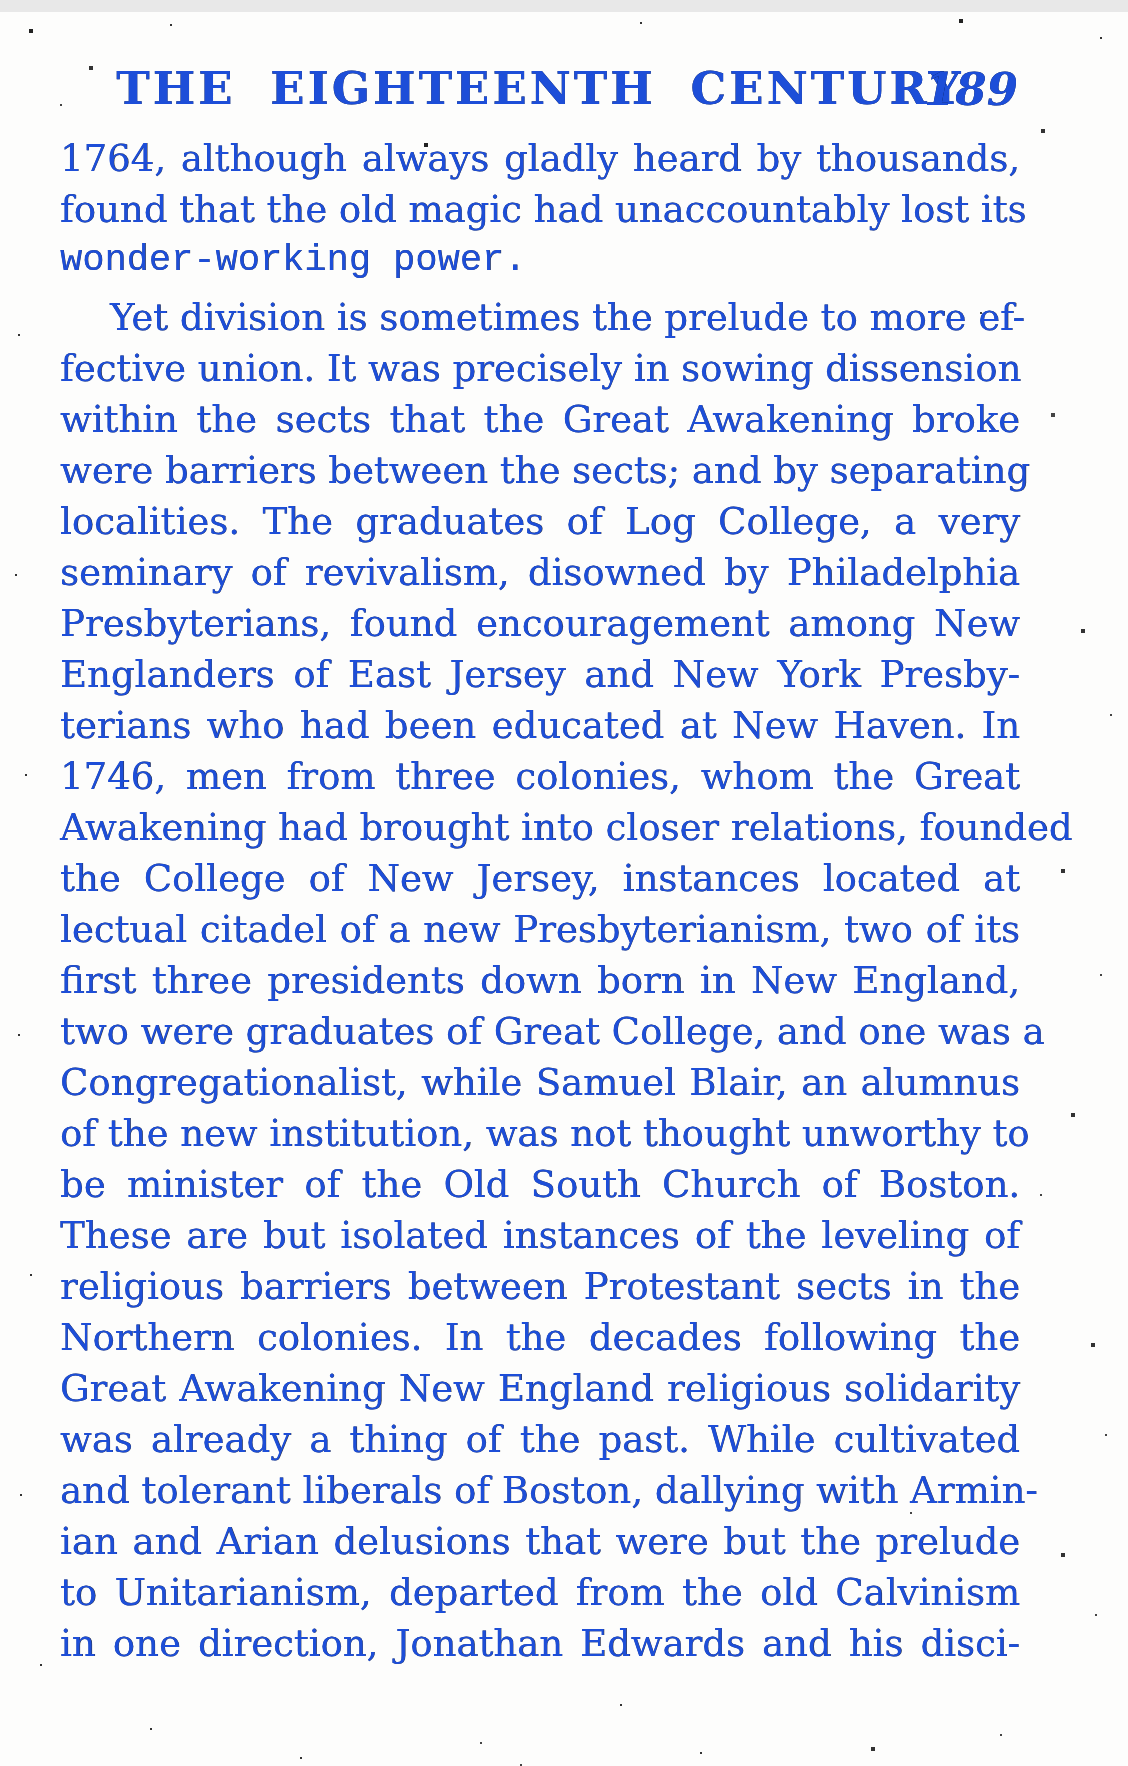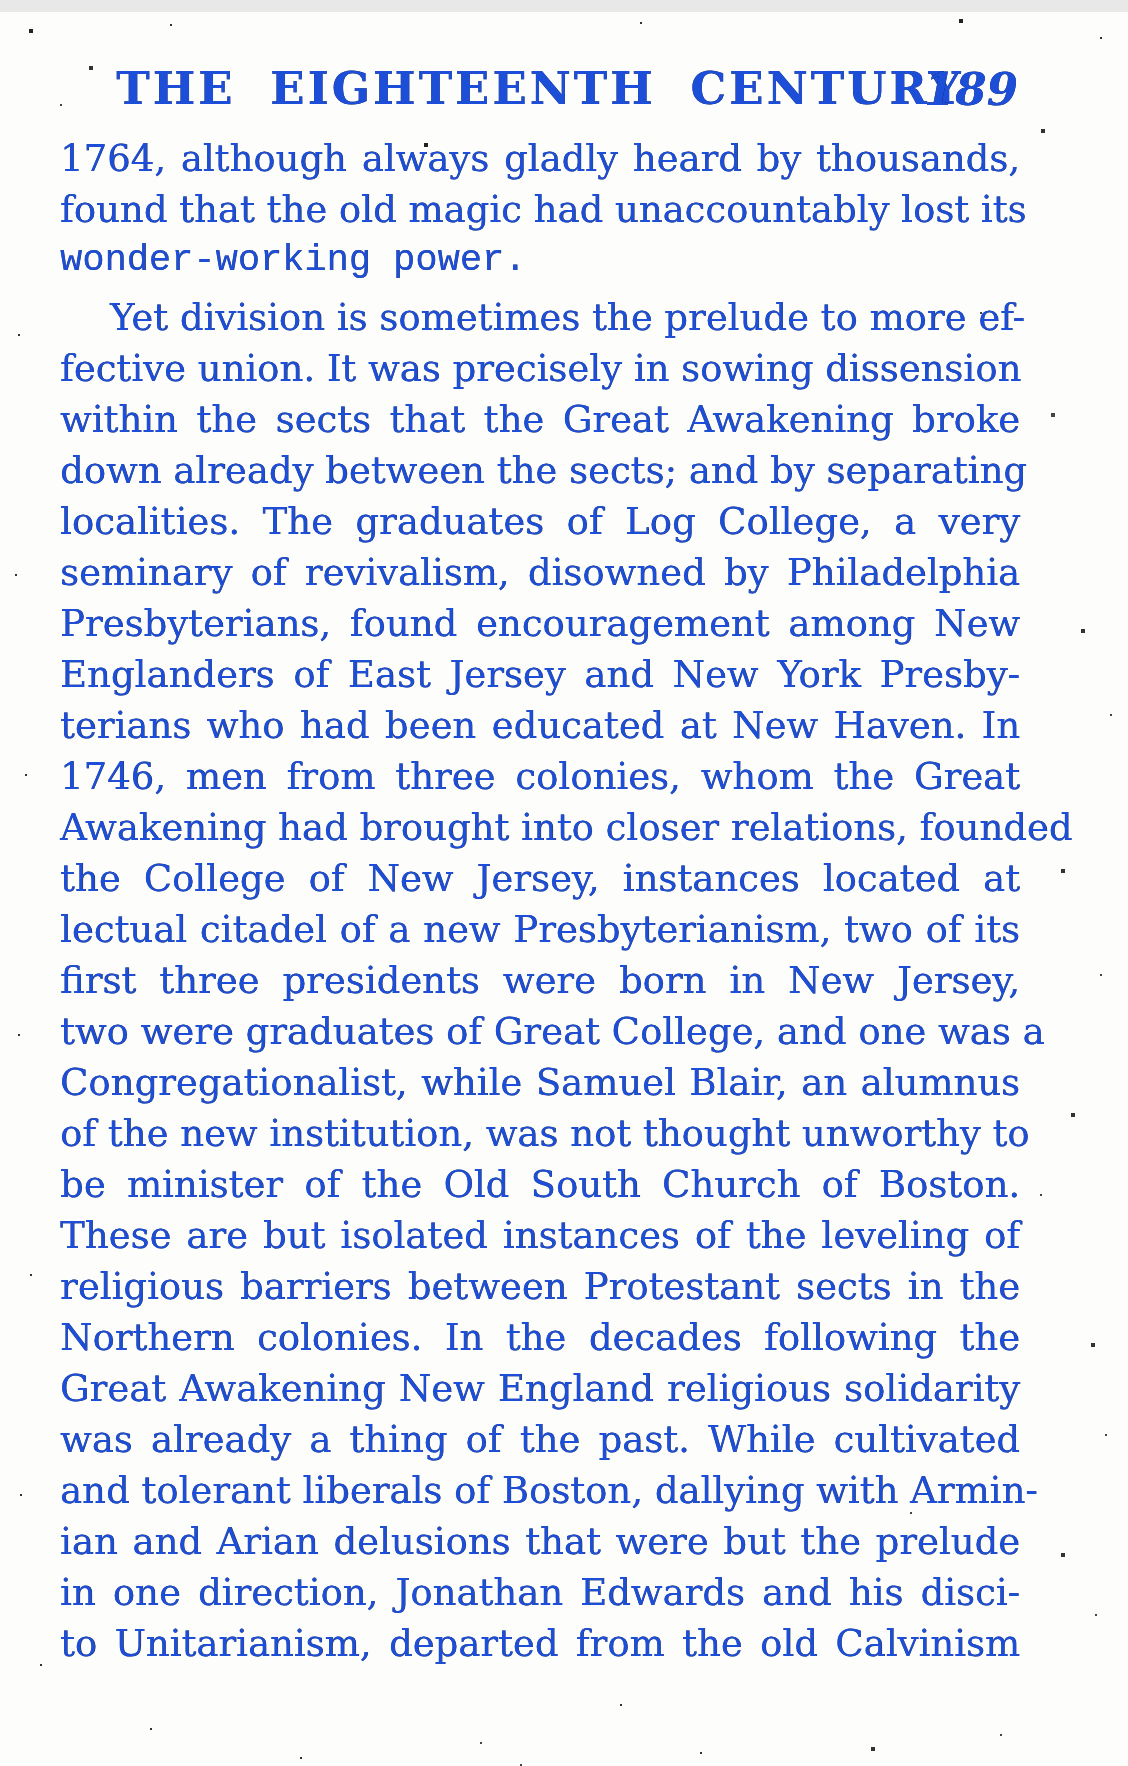--- a/index.html
+++ b/index.html
@@ -114,41 +114,41 @@
     <main class="text-block">
         <div class="paragraph">
           <div class="line">1764, although always gladly heard by thousands,</div>
           <div class="line">found that the old magic had unaccountably lost its</div>
           <div class="line no-justify-last">wonder-working power.</div>
         </div>
         <div class="paragraph">
           <div class="line indent-first">Yet division is sometimes the prelude to more ef-</div>
           <div class="line">fective union. It was precisely in sowing dissension</div>
           <div class="line">within the sects that the Great Awakening broke</div>
-          <div class="line">down already between the sects; and by separating</div>
+          <div class="line">were barriers between the sects; and by separating</div>
           <div class="line">localities. The graduates of Log College, a very</div>
           <div class="line">seminary of revivalism, disowned by Philadelphia</div>
           <div class="line">Presbyterians, found encouragement among New</div>
           <div class="line">Englanders of East Jersey and New York Presby-</div>
           <div class="line">terians who had been educated at New Haven. In</div>
           <div class="line">1746, men from three colonies, whom the Great</div>
           <div class="line">Awakening had brought into closer relations, founded</div>
           <div class="line">the College of New Jersey, instances located at</div>
           <div class="line">lectual citadel of a new Presbyterianism, two of its</div>
-          <div class="line">first three presidents were born in New Jersey,</div>
+          <div class="line">first three presidents down born in New England,</div>
           <div class="line">two were graduates of Great College, and one was a</div>
           <div class="line">Congregationalist, while Samuel Blair, an alumnus</div>
           <div class="line">of the new institution, was not thought unworthy to</div>
           <div class="line">be minister of the Old South Church of Boston.</div>
           <div class="line">These are but isolated instances of the leveling of</div>
           <div class="line">religious barriers between Protestant sects in the</div>
           <div class="line">Northern colonies. In the decades following the</div>
           <div class="line">Great Awakening New England religious solidarity</div>
           <div class="line">was already a thing of the past. While cultivated</div>
           <div class="line">and tolerant liberals of Boston, dallying with Armin-</div>
           <div class="line">ian and Arian delusions that were but the prelude</div>
+          <div class="line">to Unitarianism, departed from the old Calvinism</div>
           <div class="line">in one direction, Jonathan Edwards and his disci-</div>
-          <div class="line">to Unitarianism, departed from the old Calvinism</div>
         </div>
       </main>
   </div>
   <div class="scan-bar"></div>
 </div>
 
 </body></html>

